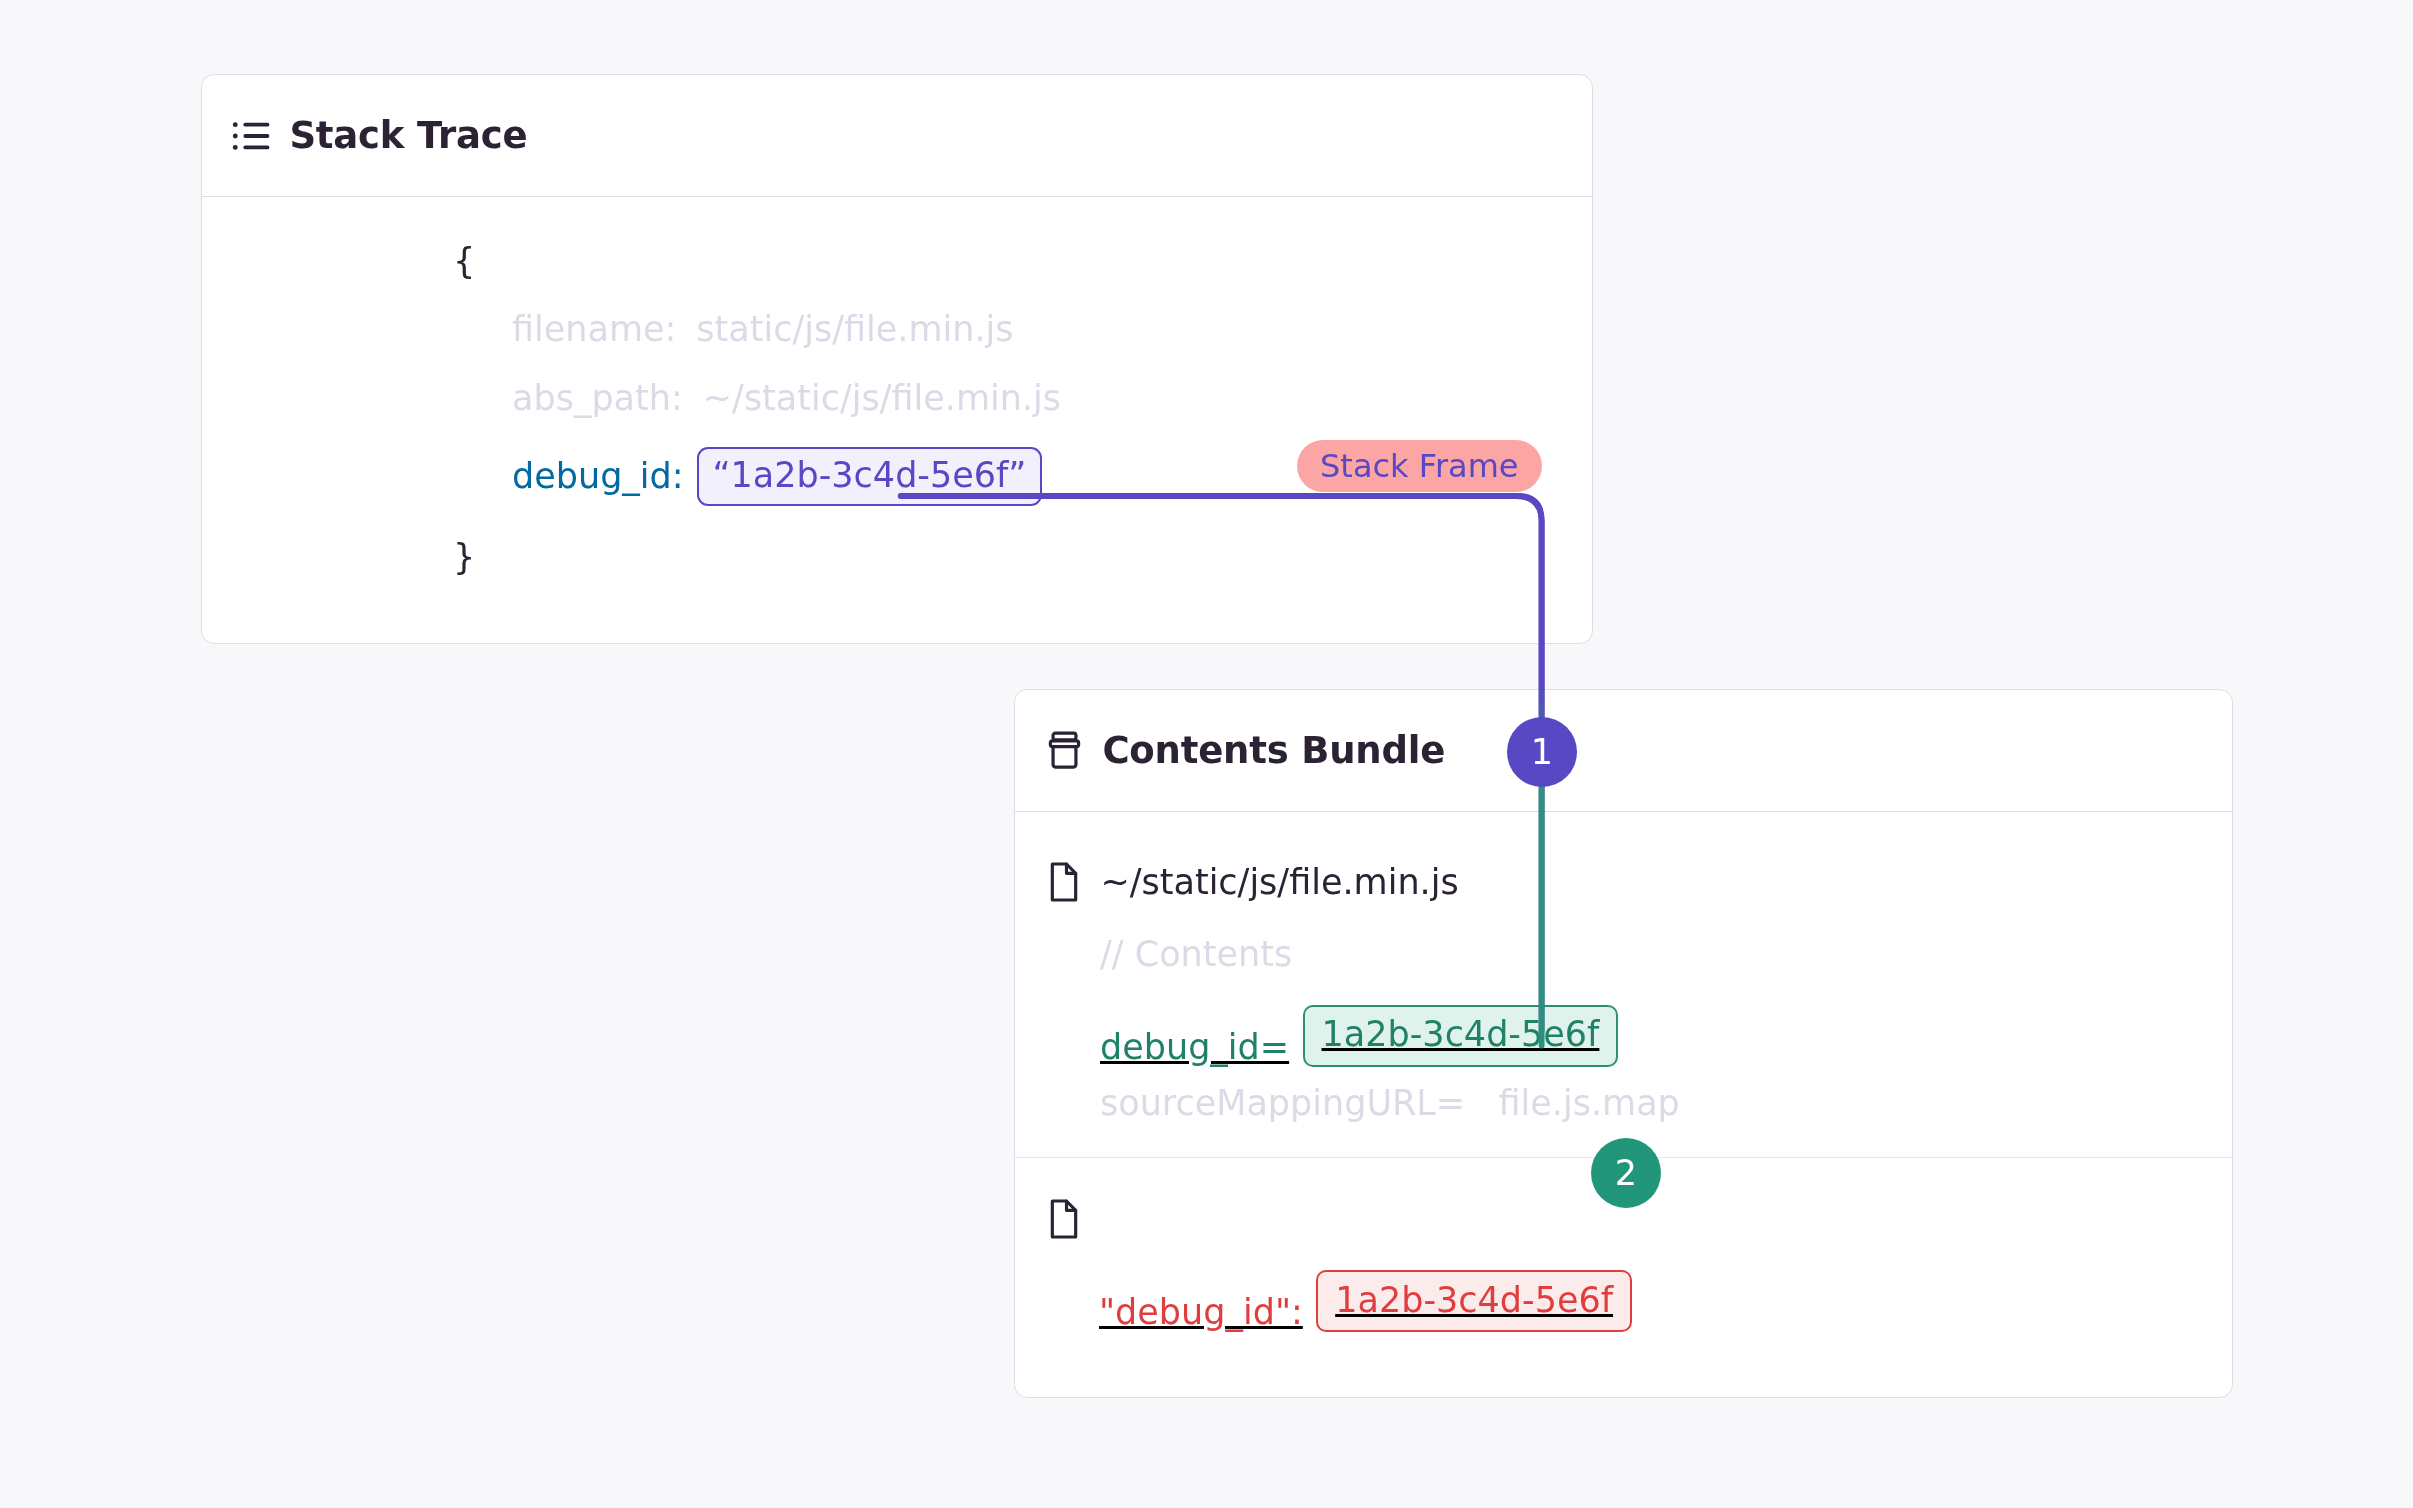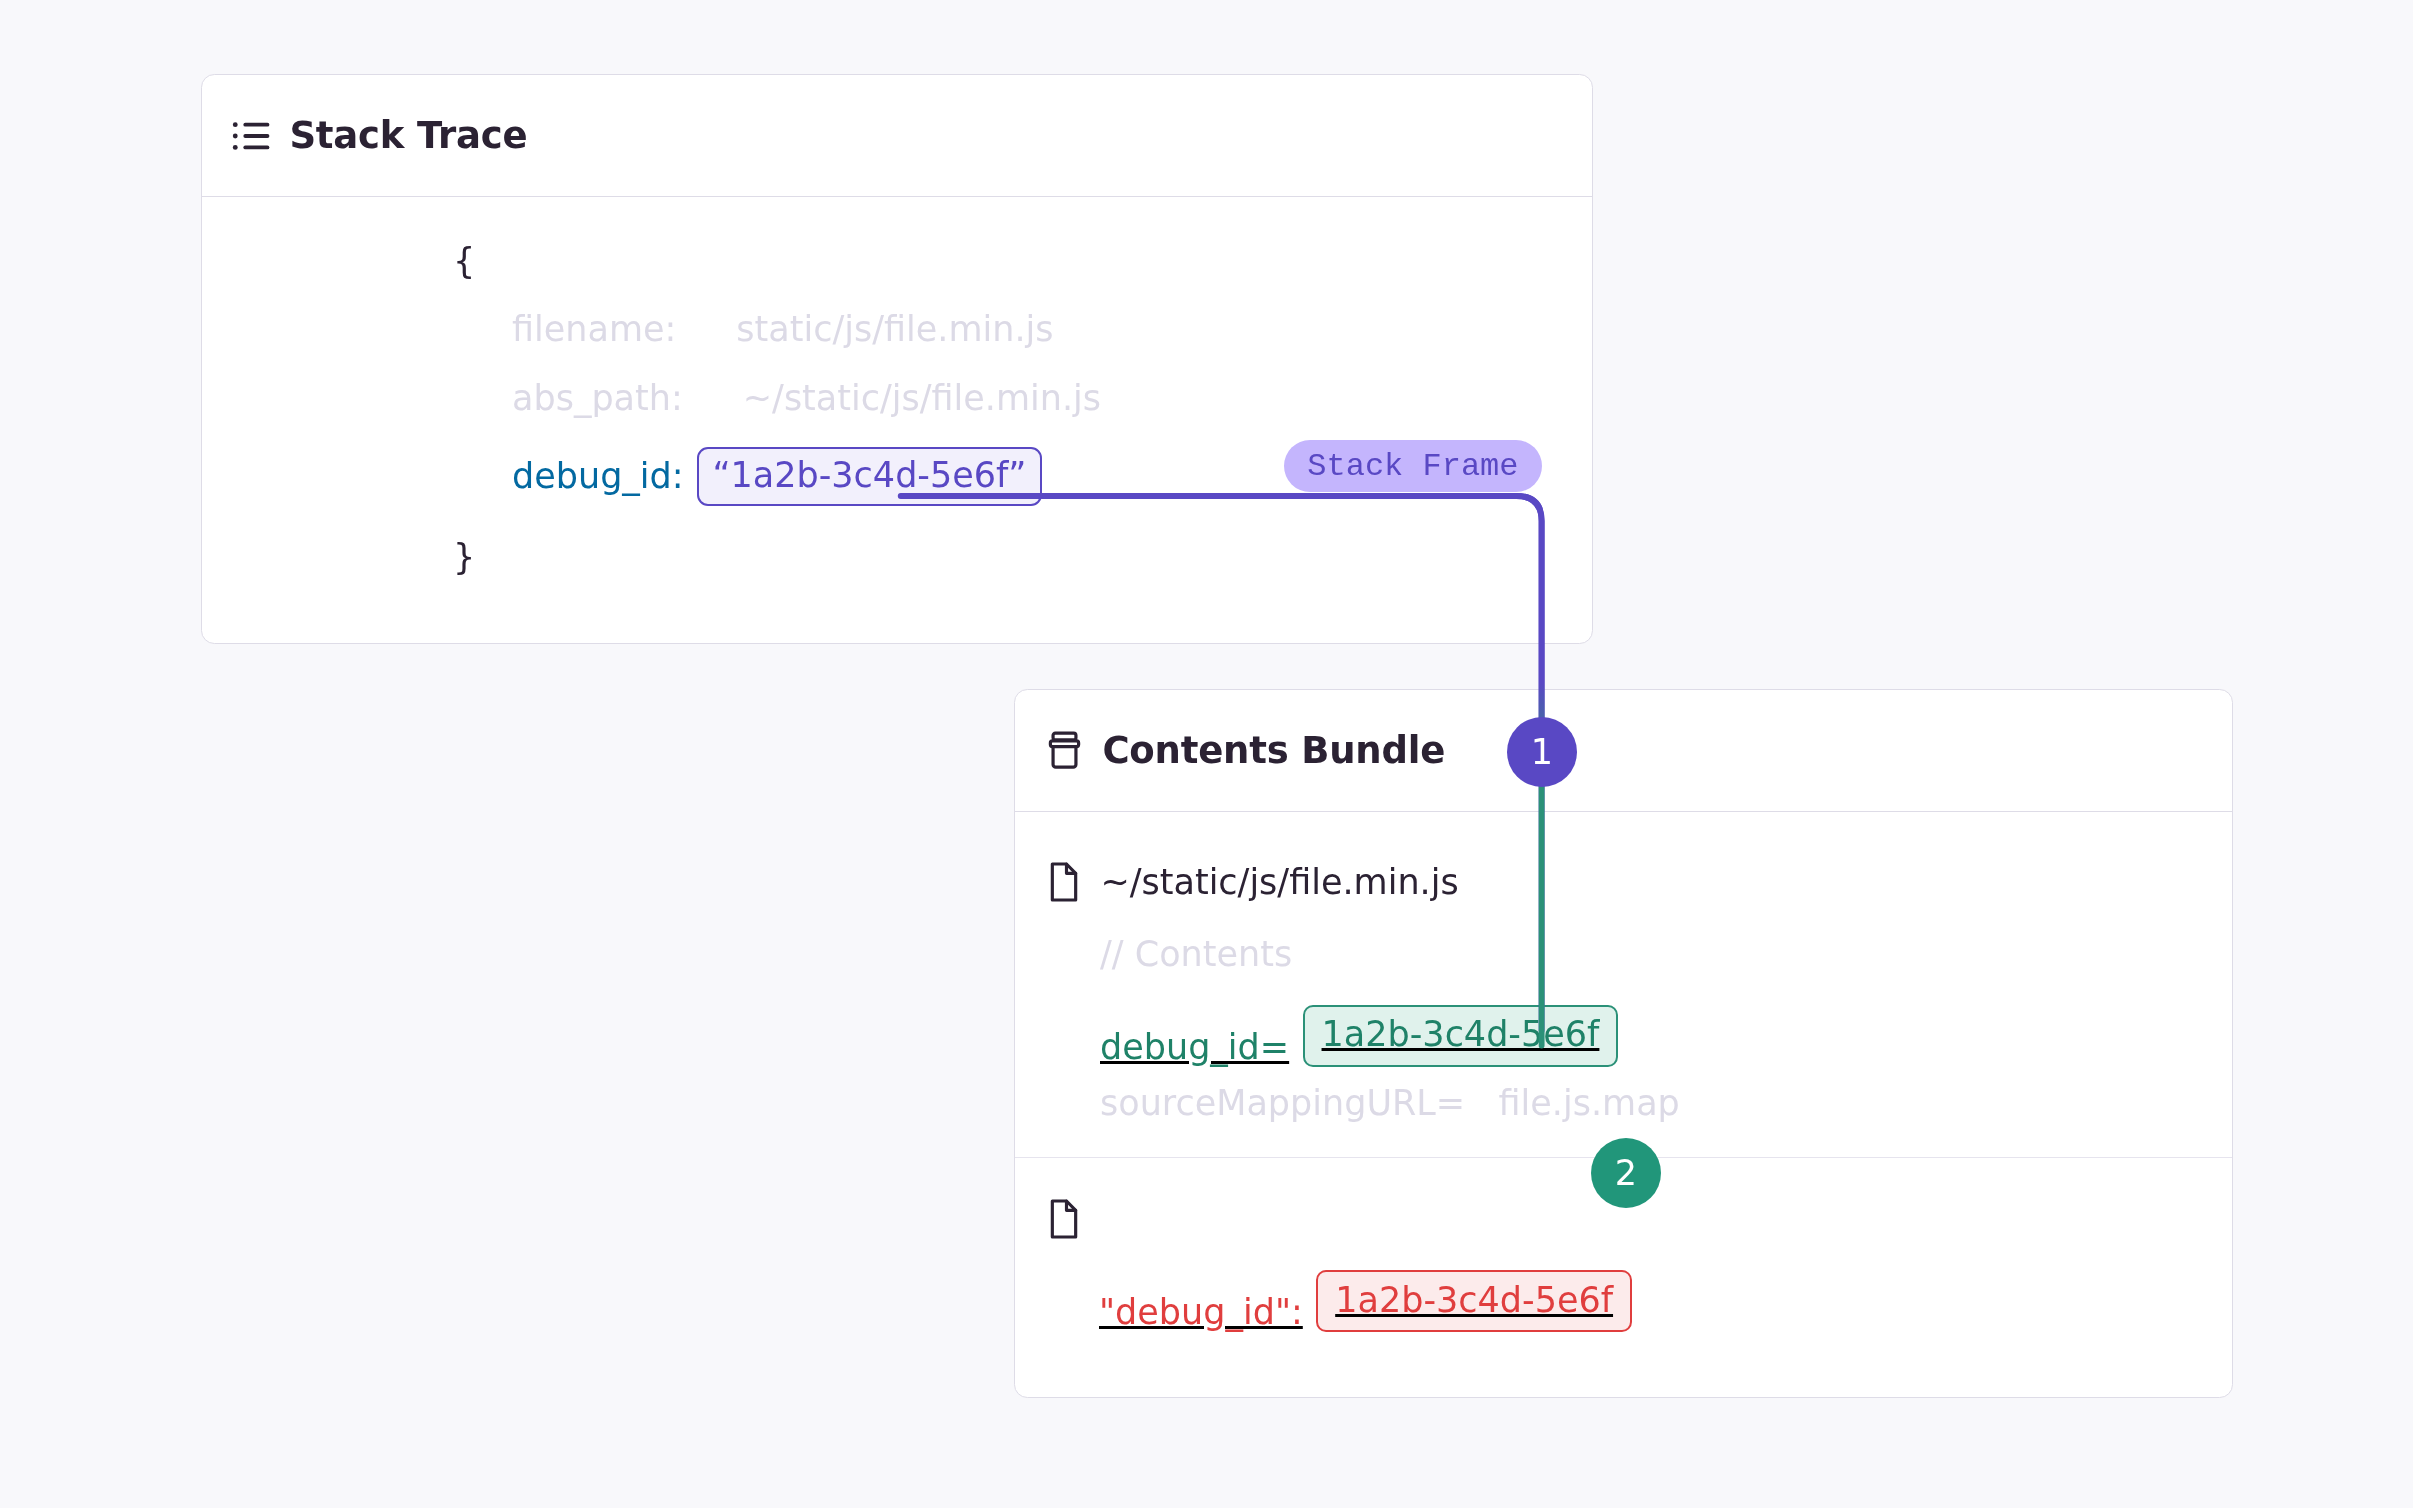--- a/index.html
+++ b/index.html
@@ -67,21 +67,21 @@
     height: 570px;
   }
   #stack-body {
     position: relative;
     padding: 32px 0 0 0;
     height: calc(100% - 122px);
     box-sizing: border-box;
   }
   .code-brace { padding-left: 251px; font-size: 35px; color: #2B2233; line-height: 65px; }
 
-  .kv { display: flex; align-items: center; padding-left: 310px; height: 69px; gap: 40px; }
+  .kv { display: flex; align-items: center; padding-left: 310px; height: 69px; }
   .kv .k { font-size: 35px; color: #DCDAE6; }
   .kv .v { font-size: 35px; color: #DCDAE6; margin-left: 20px; }
 
   .kv-active { display:flex; align-items:center; padding-left: 310px; height: 75px; margin-top: 6.7px;}
   .kv-active .k { font-size: 35px; color: #0369a1; }
 
   .chip {
     display: inline-flex;
     align-items: center;
     justify-content: center;
@@ -122,21 +122,21 @@
     display: inline-flex;
     align-items: center;
     justify-content: center;
     border-radius: 837px;
     font-size: 32px;
     font-weight: 400;
     white-space: nowrap;
     height: 52px;
     padding: 0 23.5px;
   }
-  .badge-lavender { background: #c4b5fd; color: #5948C4; font-family: Liberation Mono, monospace; }
+  .badge-lavender { background: #fca5a5; color: #5948C4; }
 
   #badge-stack-frame { right: 50px; top: 243px; }
 
   
   #card-artifact-bundle {
     left: 1014px;
     top: 689px;
     width: 1219px;
     height: 709px;
   }

